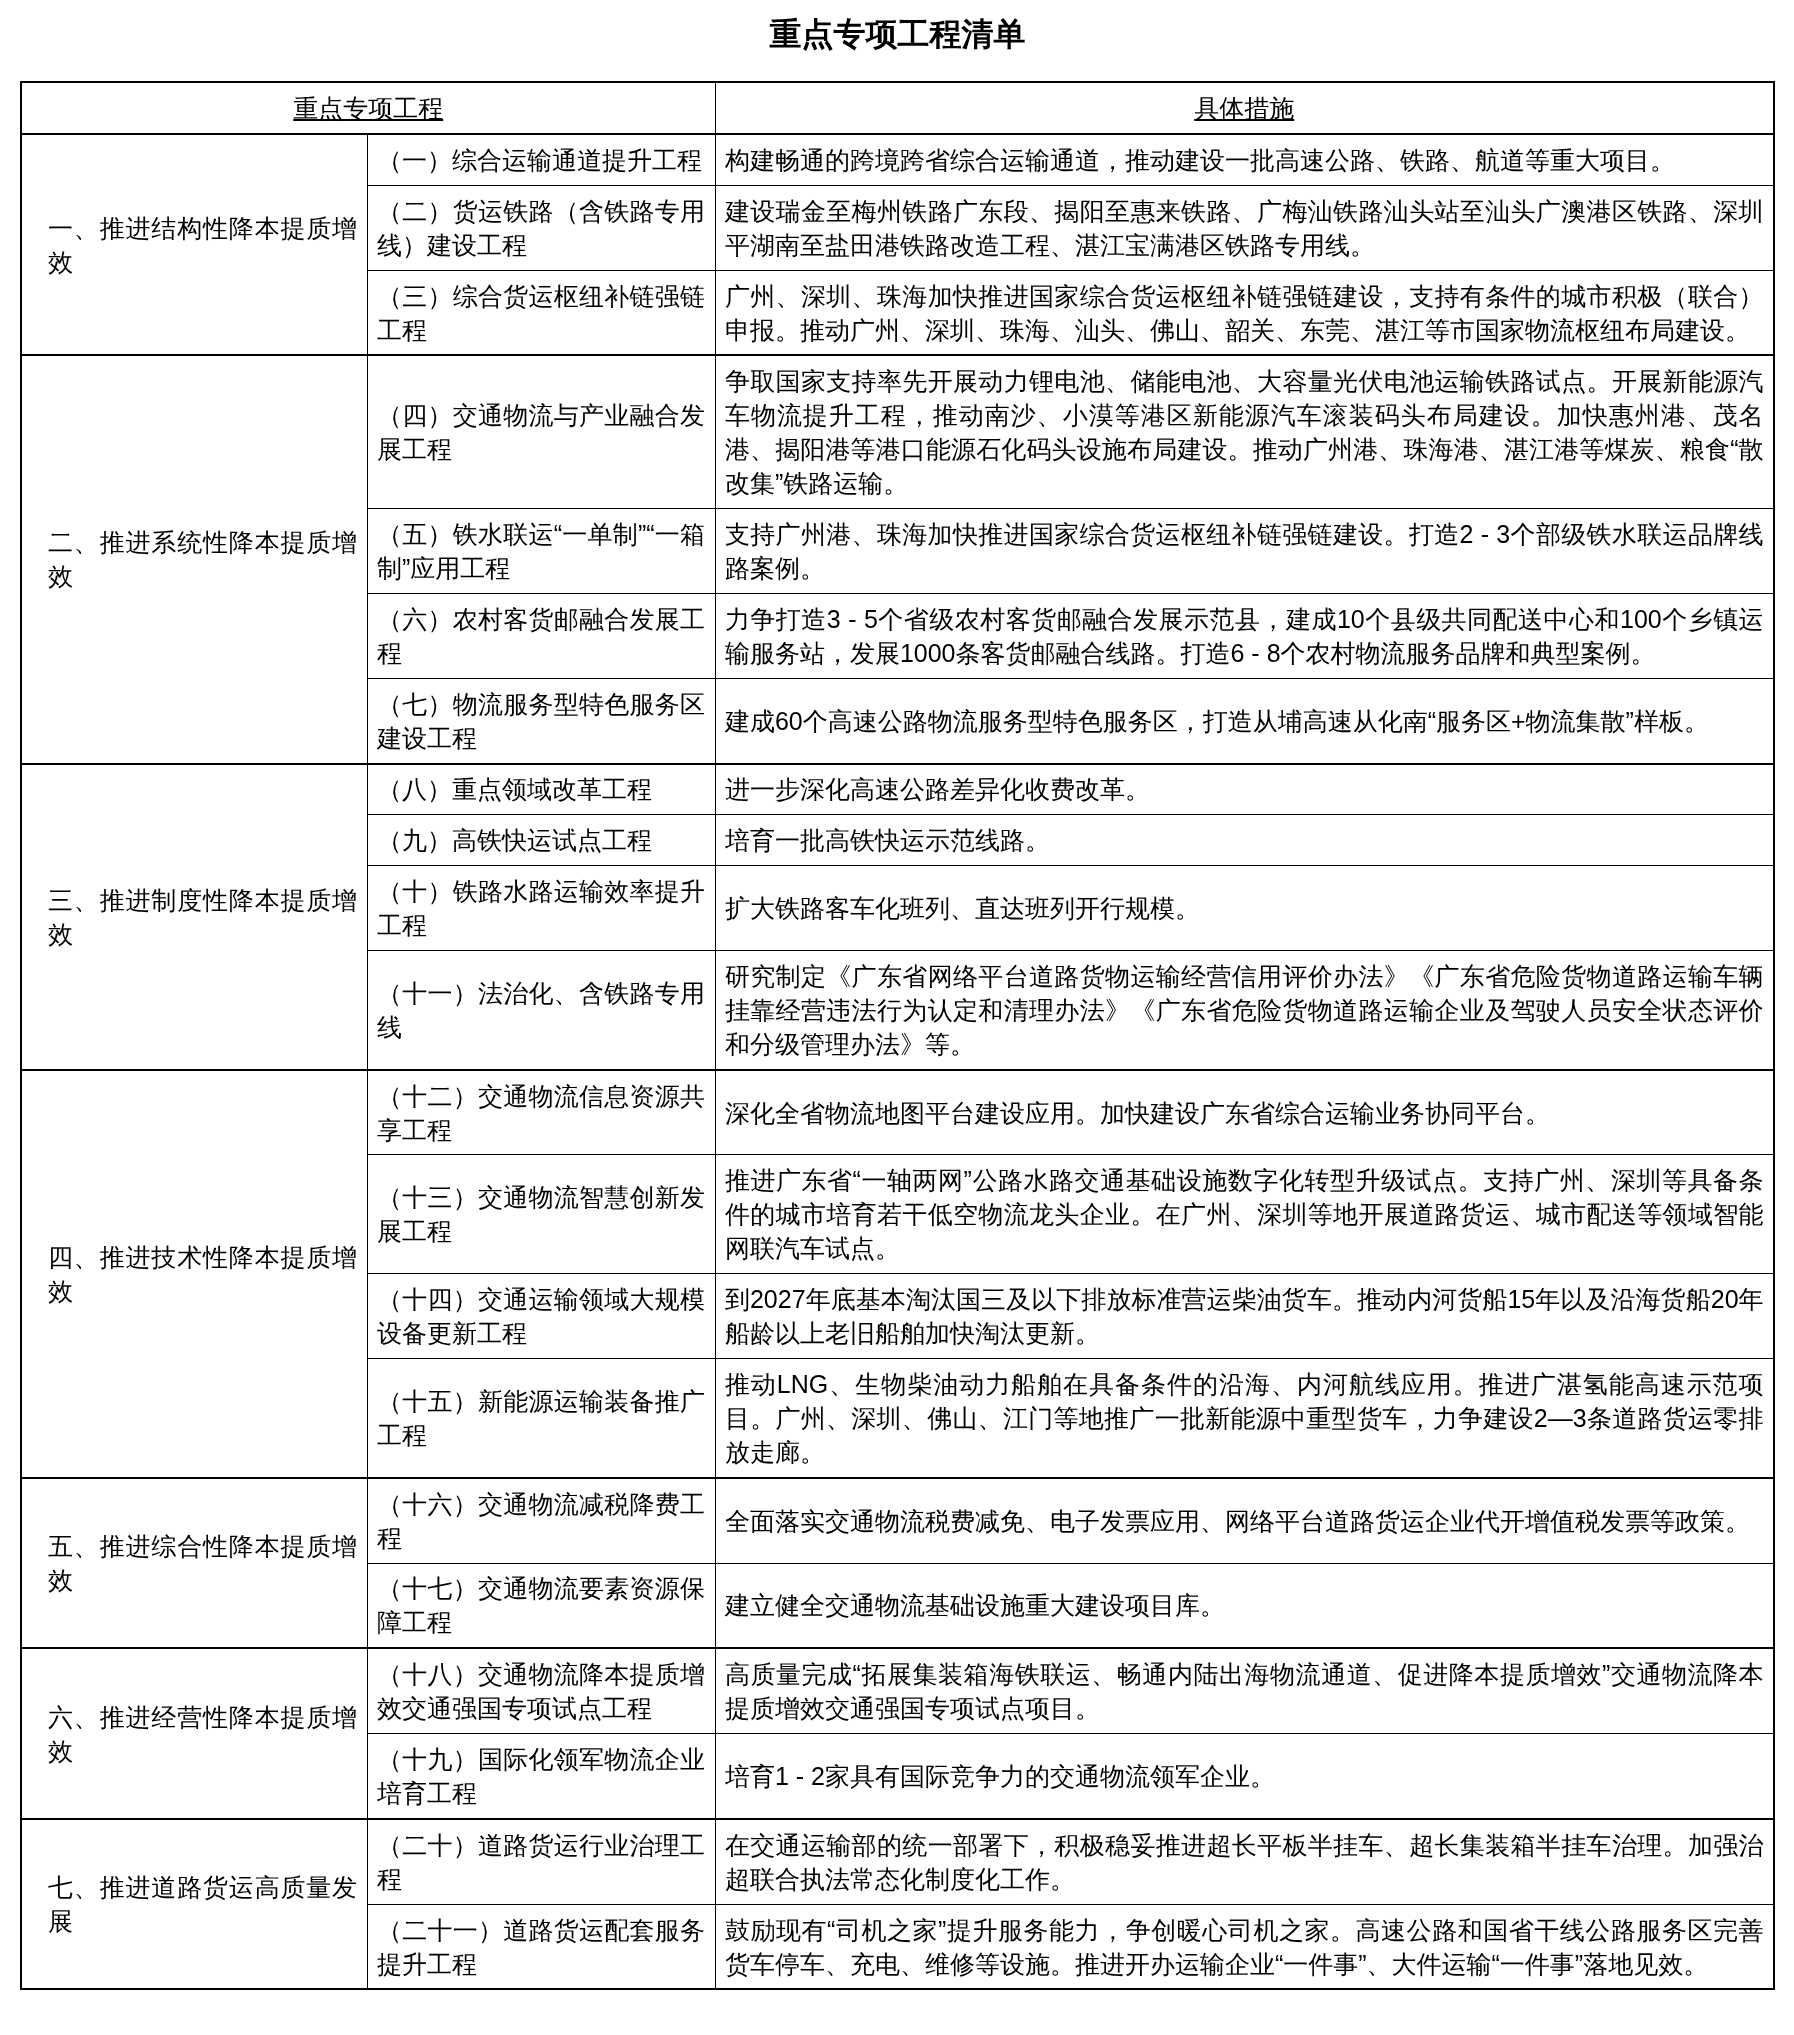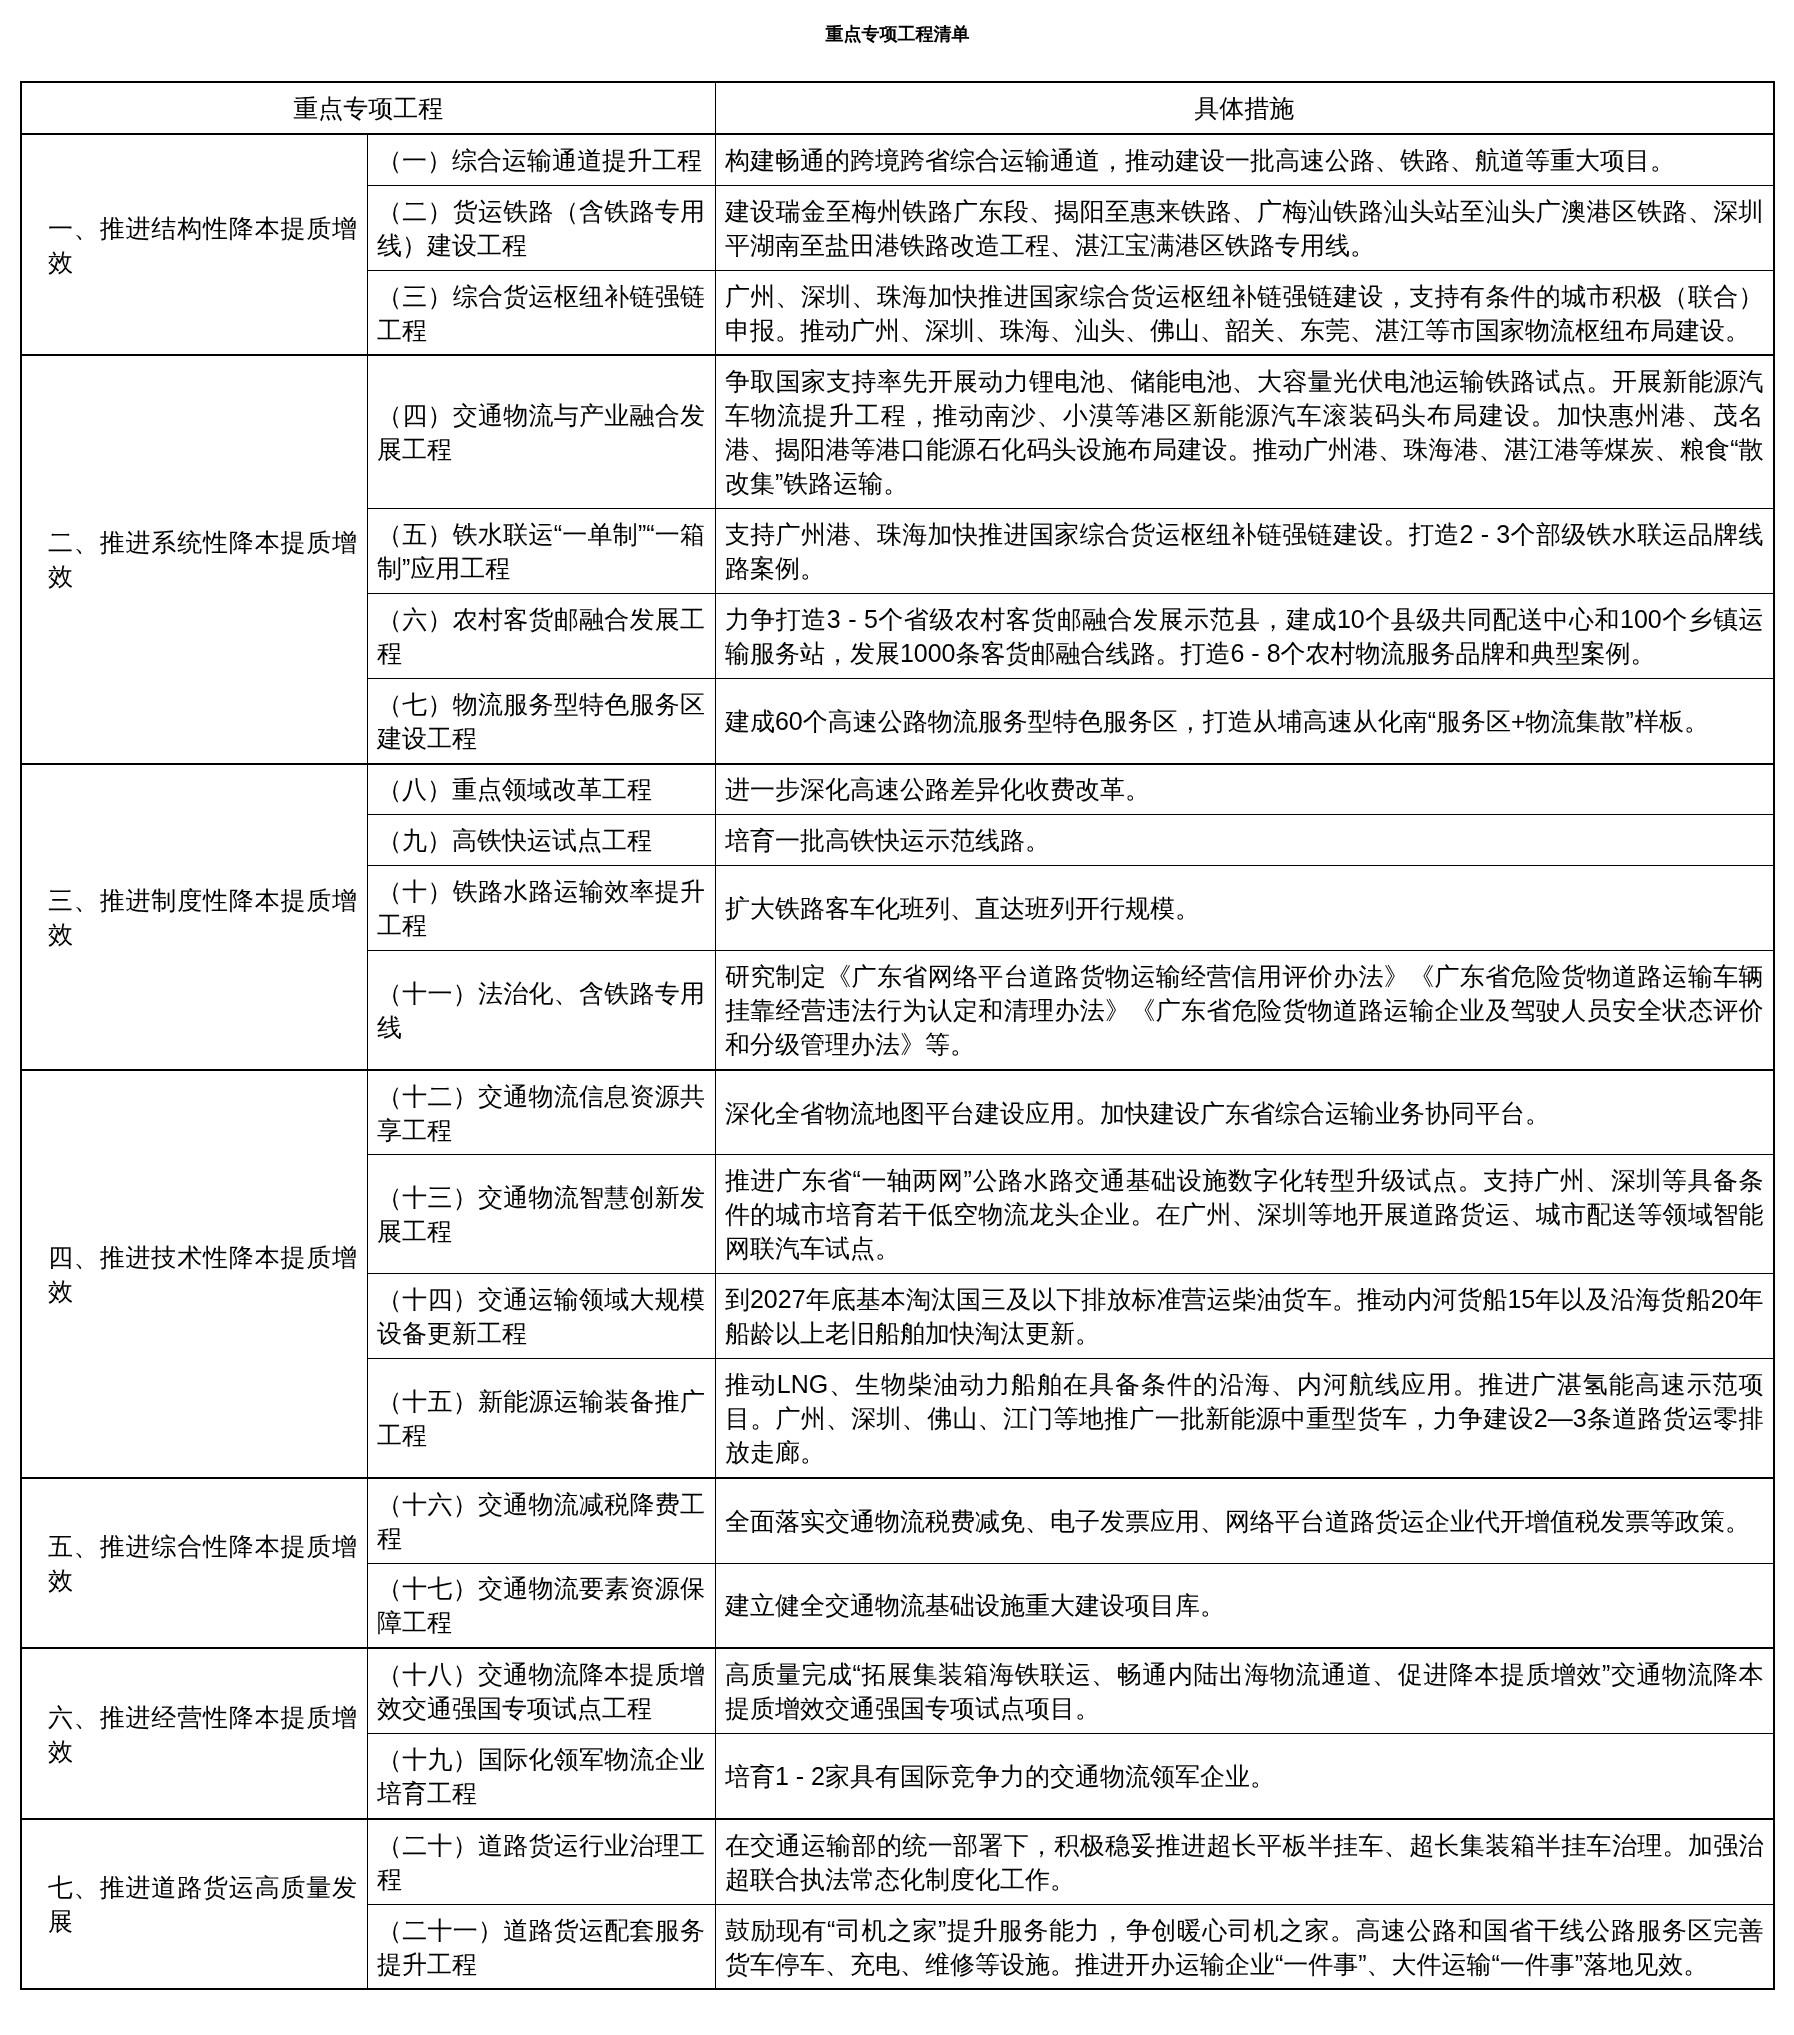--- a/index.html
+++ b/index.html
@@ -9,21 +9,21 @@
   }
   body {
     width: 1795px;
     height: 2035px;
     font-family: "Liberation Sans", "DejaVu Sans", sans-serif;
     color: #000000;
   }
   .doc-title {
     padding-top: 17.3px;
     text-align: center;
-    font-size: 18px;
+    font-size: 32px;
     font-weight: bold;
     line-height: 34px;
   }
   table.main-table {
     margin: 30px auto 0 auto;
     width: 1755px;
     table-layout: fixed;
     border-collapse: collapse;
     border: 2.4px solid #000;
     font-size: 25px;
@@ -34,20 +34,21 @@
     border: 1.6px solid #000;
     vertical-align: middle;
     padding: 7.9px 9.4px;
     word-break: break-all;
     overflow-wrap: break-word;
   }
   .main-table thead th {
     text-align: center;
     font-weight: normal;
     border-bottom: 2.4px solid #000;
+    text-decoration: underline;
   }
   .main-table tr.section-start > td {
     border-top: 2.4px solid #000;
   }
   td.category {
     text-align: justify;
     padding-left: 26px;
   }
   td.project {
     text-align: justify;

